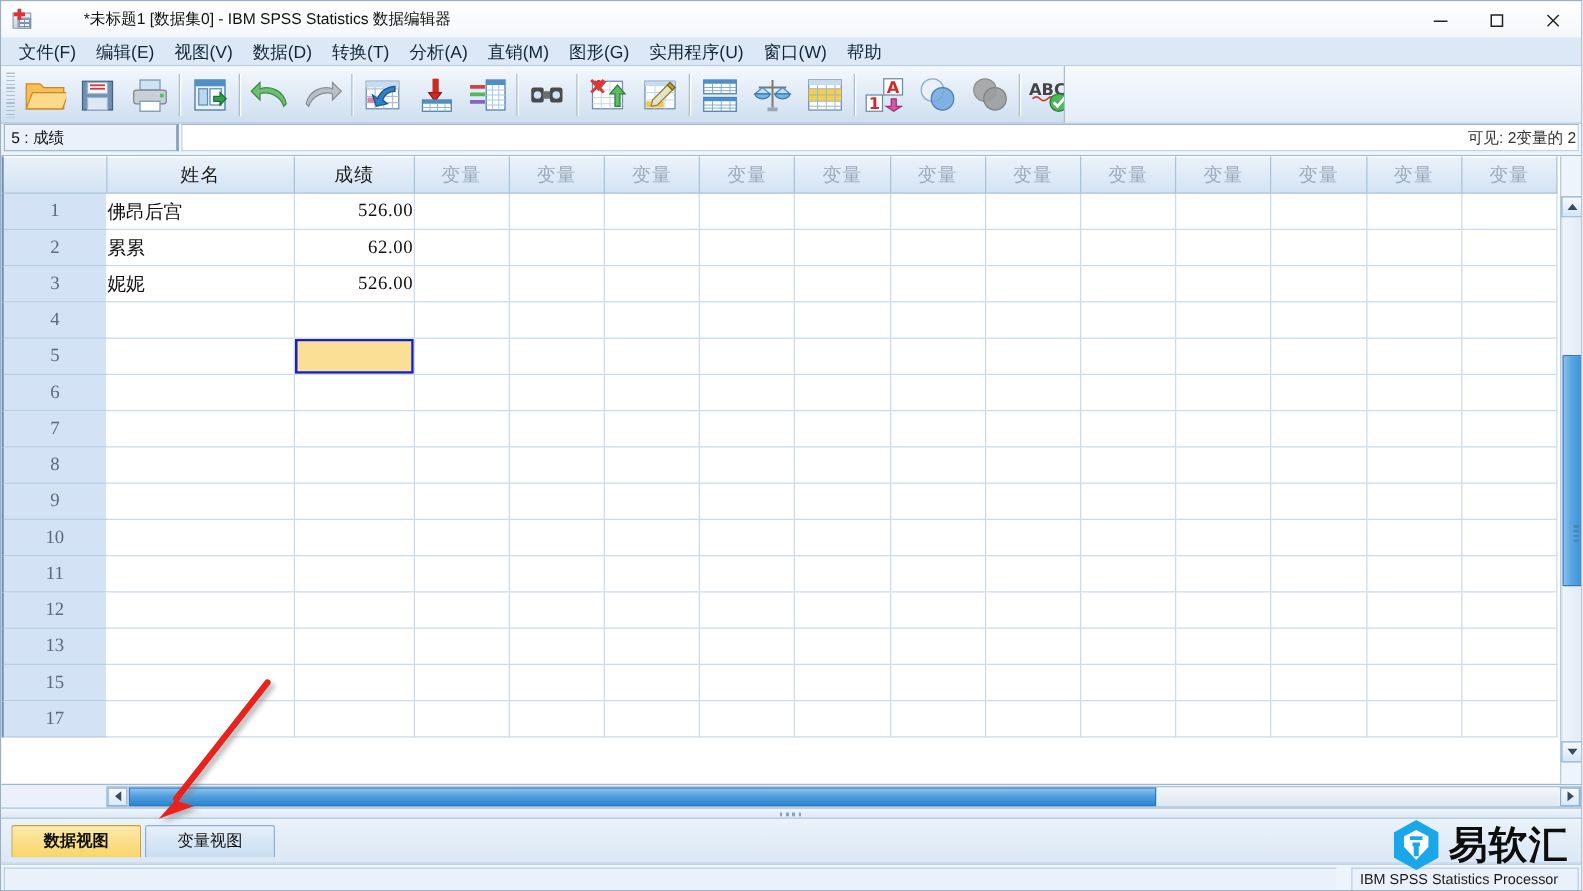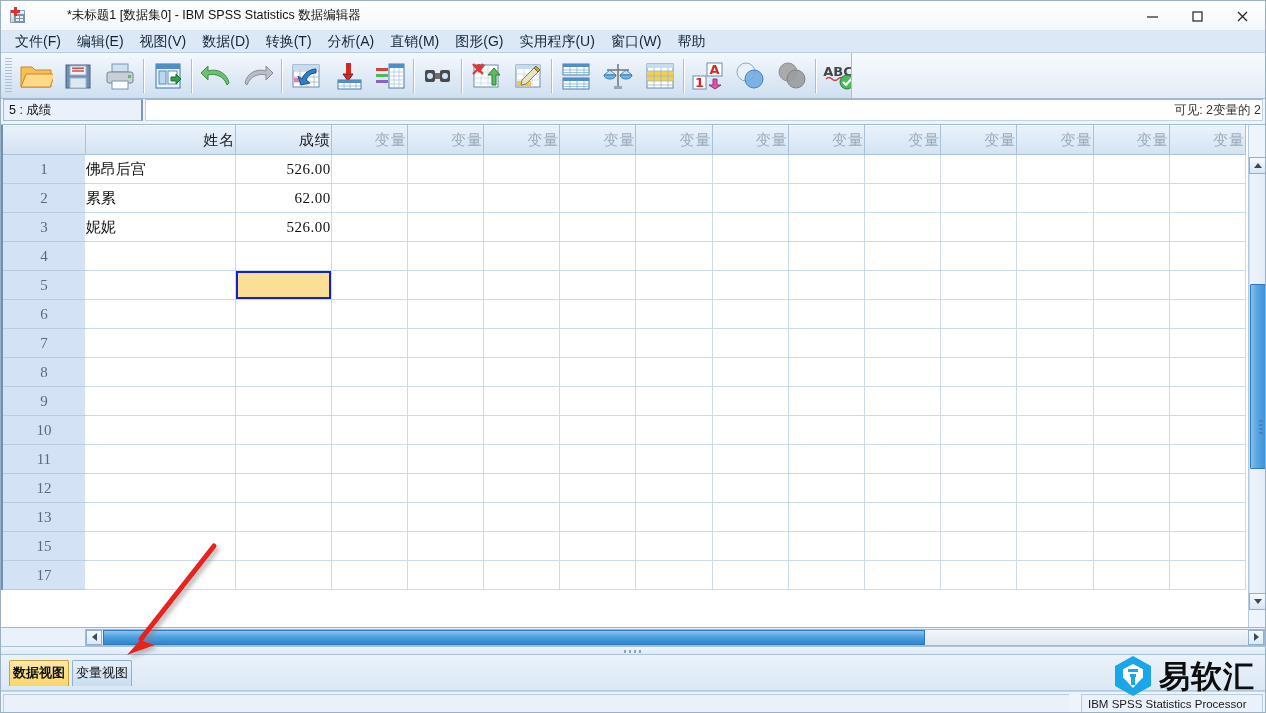--- a/index.html
+++ b/index.html
@@ -165,21 +165,21 @@
     width: 82px;
     background: linear-gradient(#e9f1fa, #d3e2f2);
     border: 1px solid #a9c2da;
     border-left: 2px solid #6f91b5;
     border-top: 1px solid #ffffff;
   }
   th.colhead {
     background: linear-gradient(#eaf2fb, #d3e3f3);
     border: 1px solid #a9c2da;
     border-top: 1px solid #ffffff;
-    text-align: right;
+    text-align: center;
     color: #1a1a1a;
     font-weight: normal;
     letter-spacing: 1px;
   }
   th.colhead.empty { color: #9aa9bb; }
   td.rowhead {
     background: #d3e3f5;
     border: 1px solid #ffffff;
     border-bottom: 1px solid #b9cde2;
     border-left: 2px solid #6f91b5;
@@ -292,21 +292,21 @@
   
   .tabbar {
     height: 36px;
     background: linear-gradient(#eaf2fa, #dbe8f5);
     display: flex; align-items: center;
     padding-left: 8px;
     border-bottom: 1px solid #b6cbe0;
   }
   .tab {
     height: 26px; margin-right: 3px;
-    padding: 0 3px;
+    padding: 0 25px;
     display: flex; align-items: center;
     font-size: 13px; color: #111;
     border: 1px solid #8fb0d2;
     border-bottom: none;
     border-radius: 2px 2px 0 0;
     cursor: default;
     font-family: "DejaVu Sans", "Liberation Sans", sans-serif;
   }
   .tab.active {
     background: linear-gradient(#fde9a8, #f8d66a);

